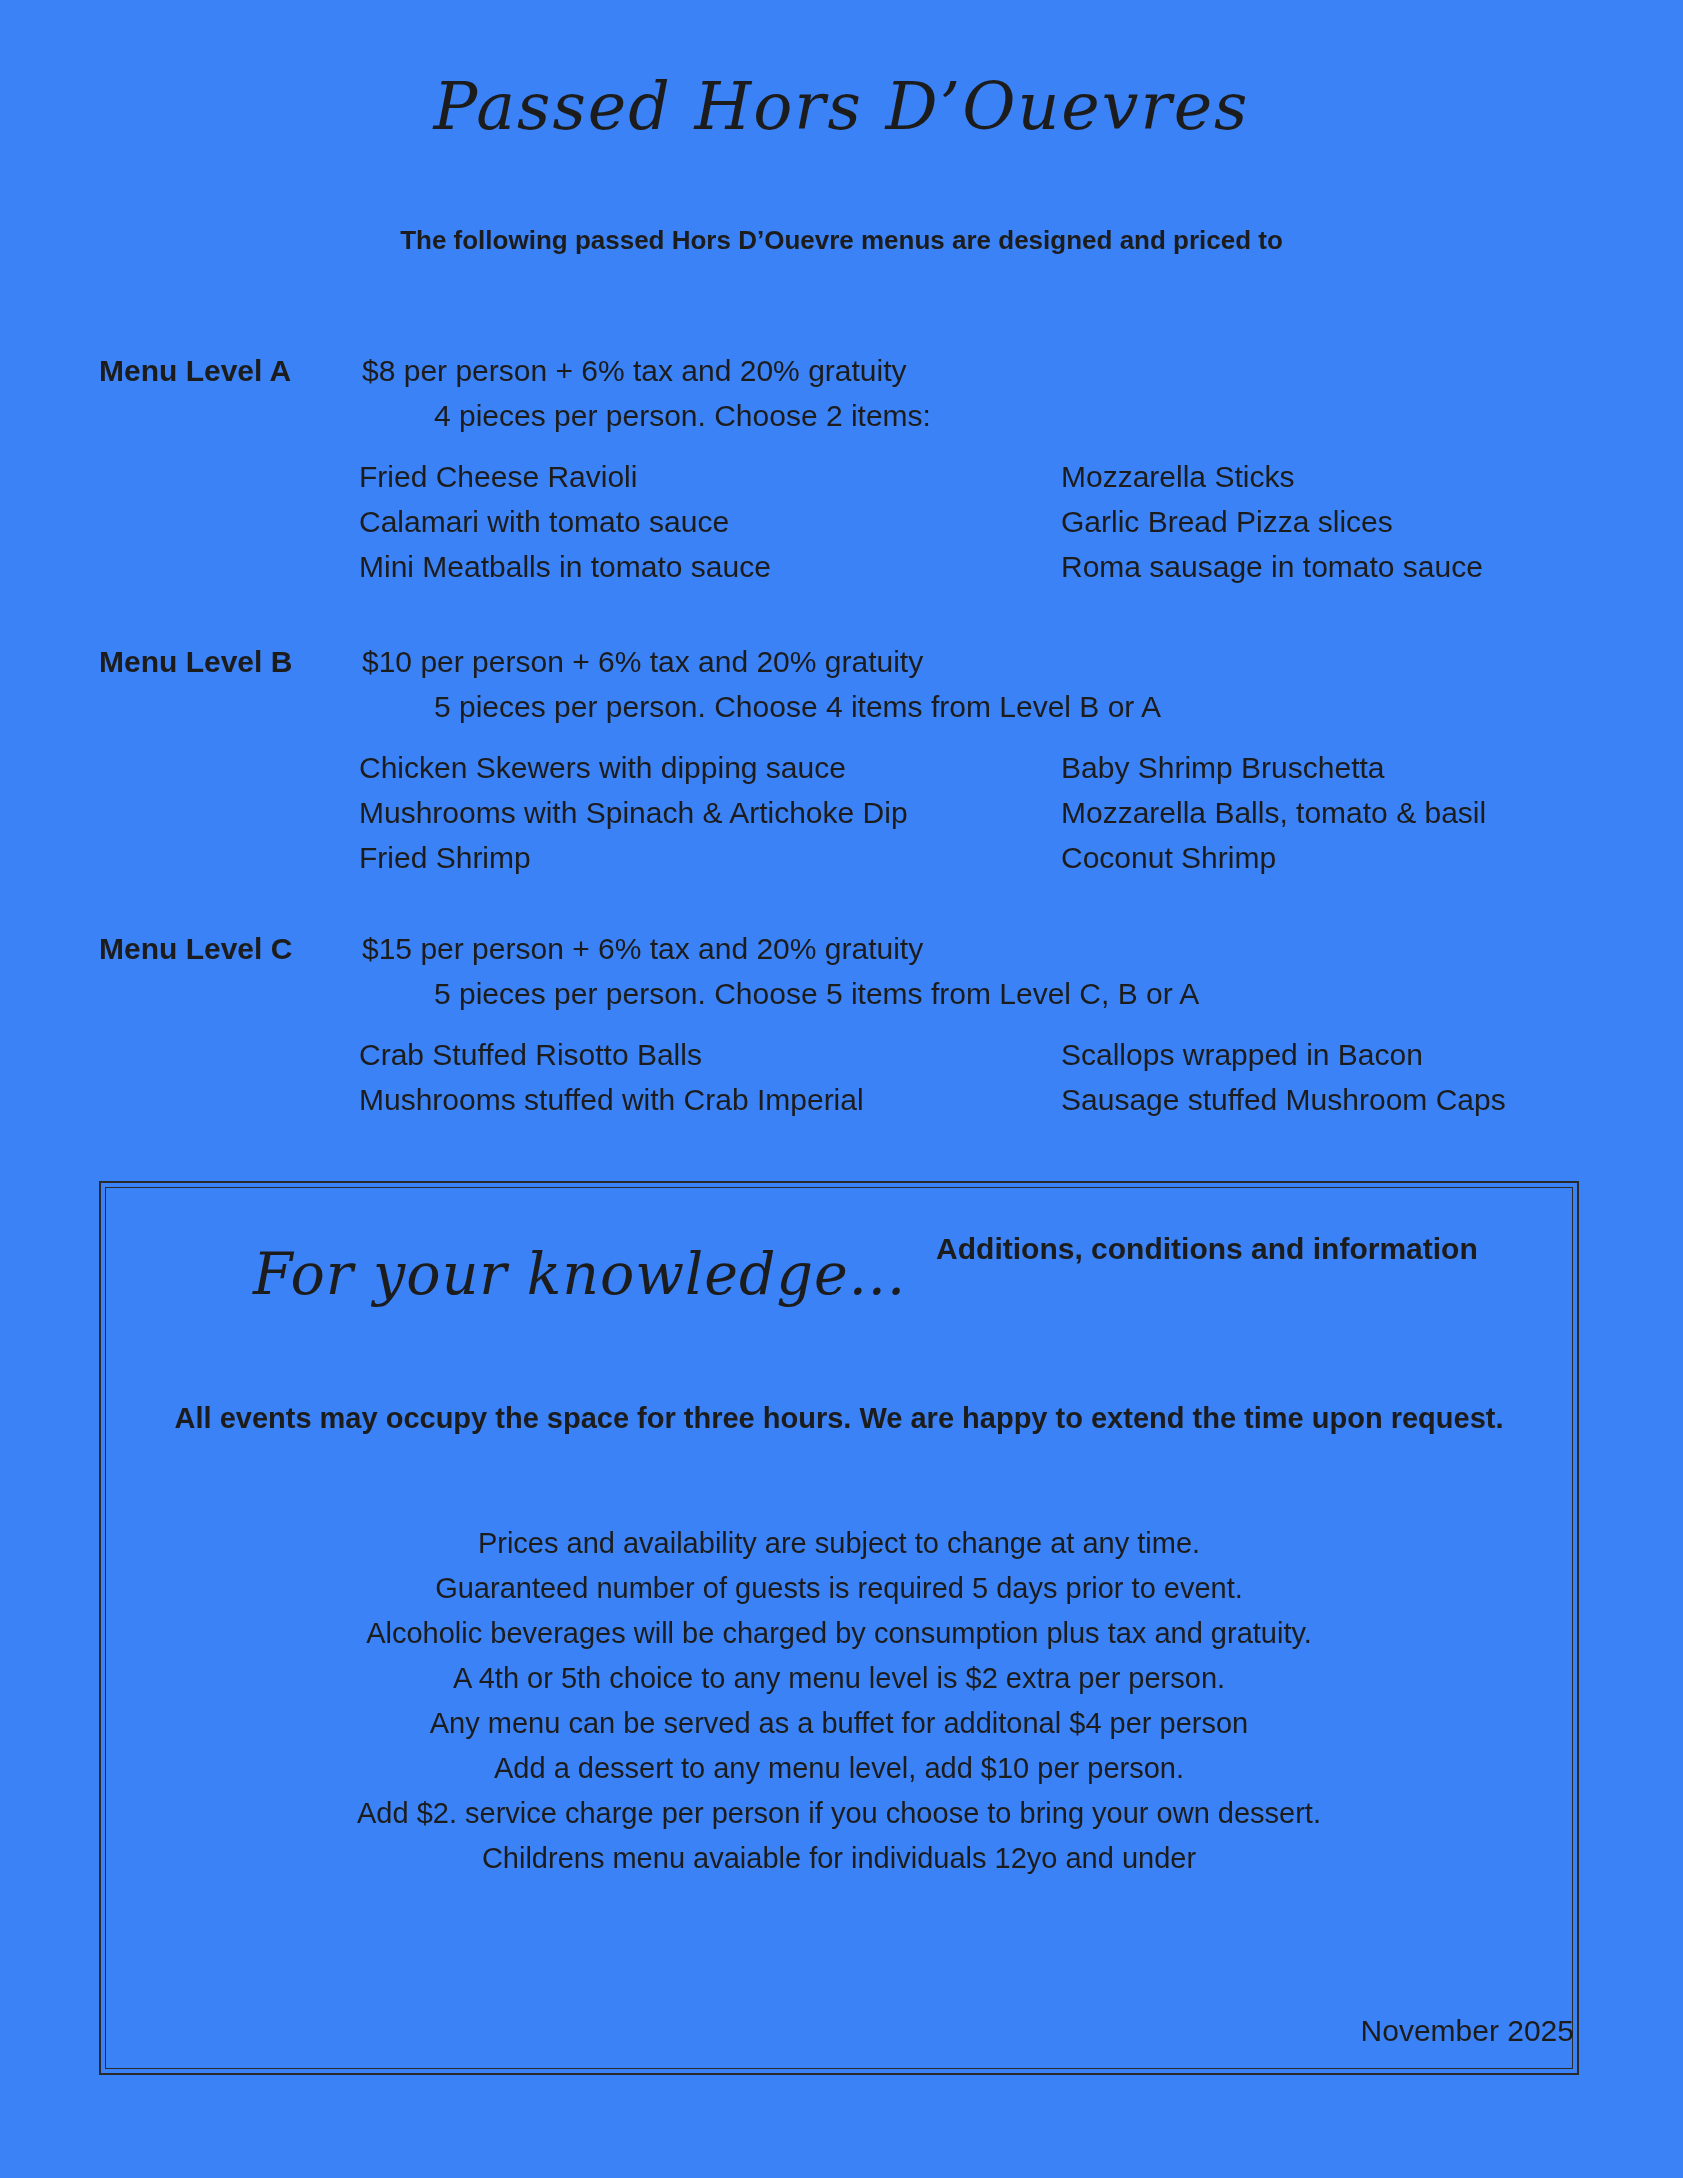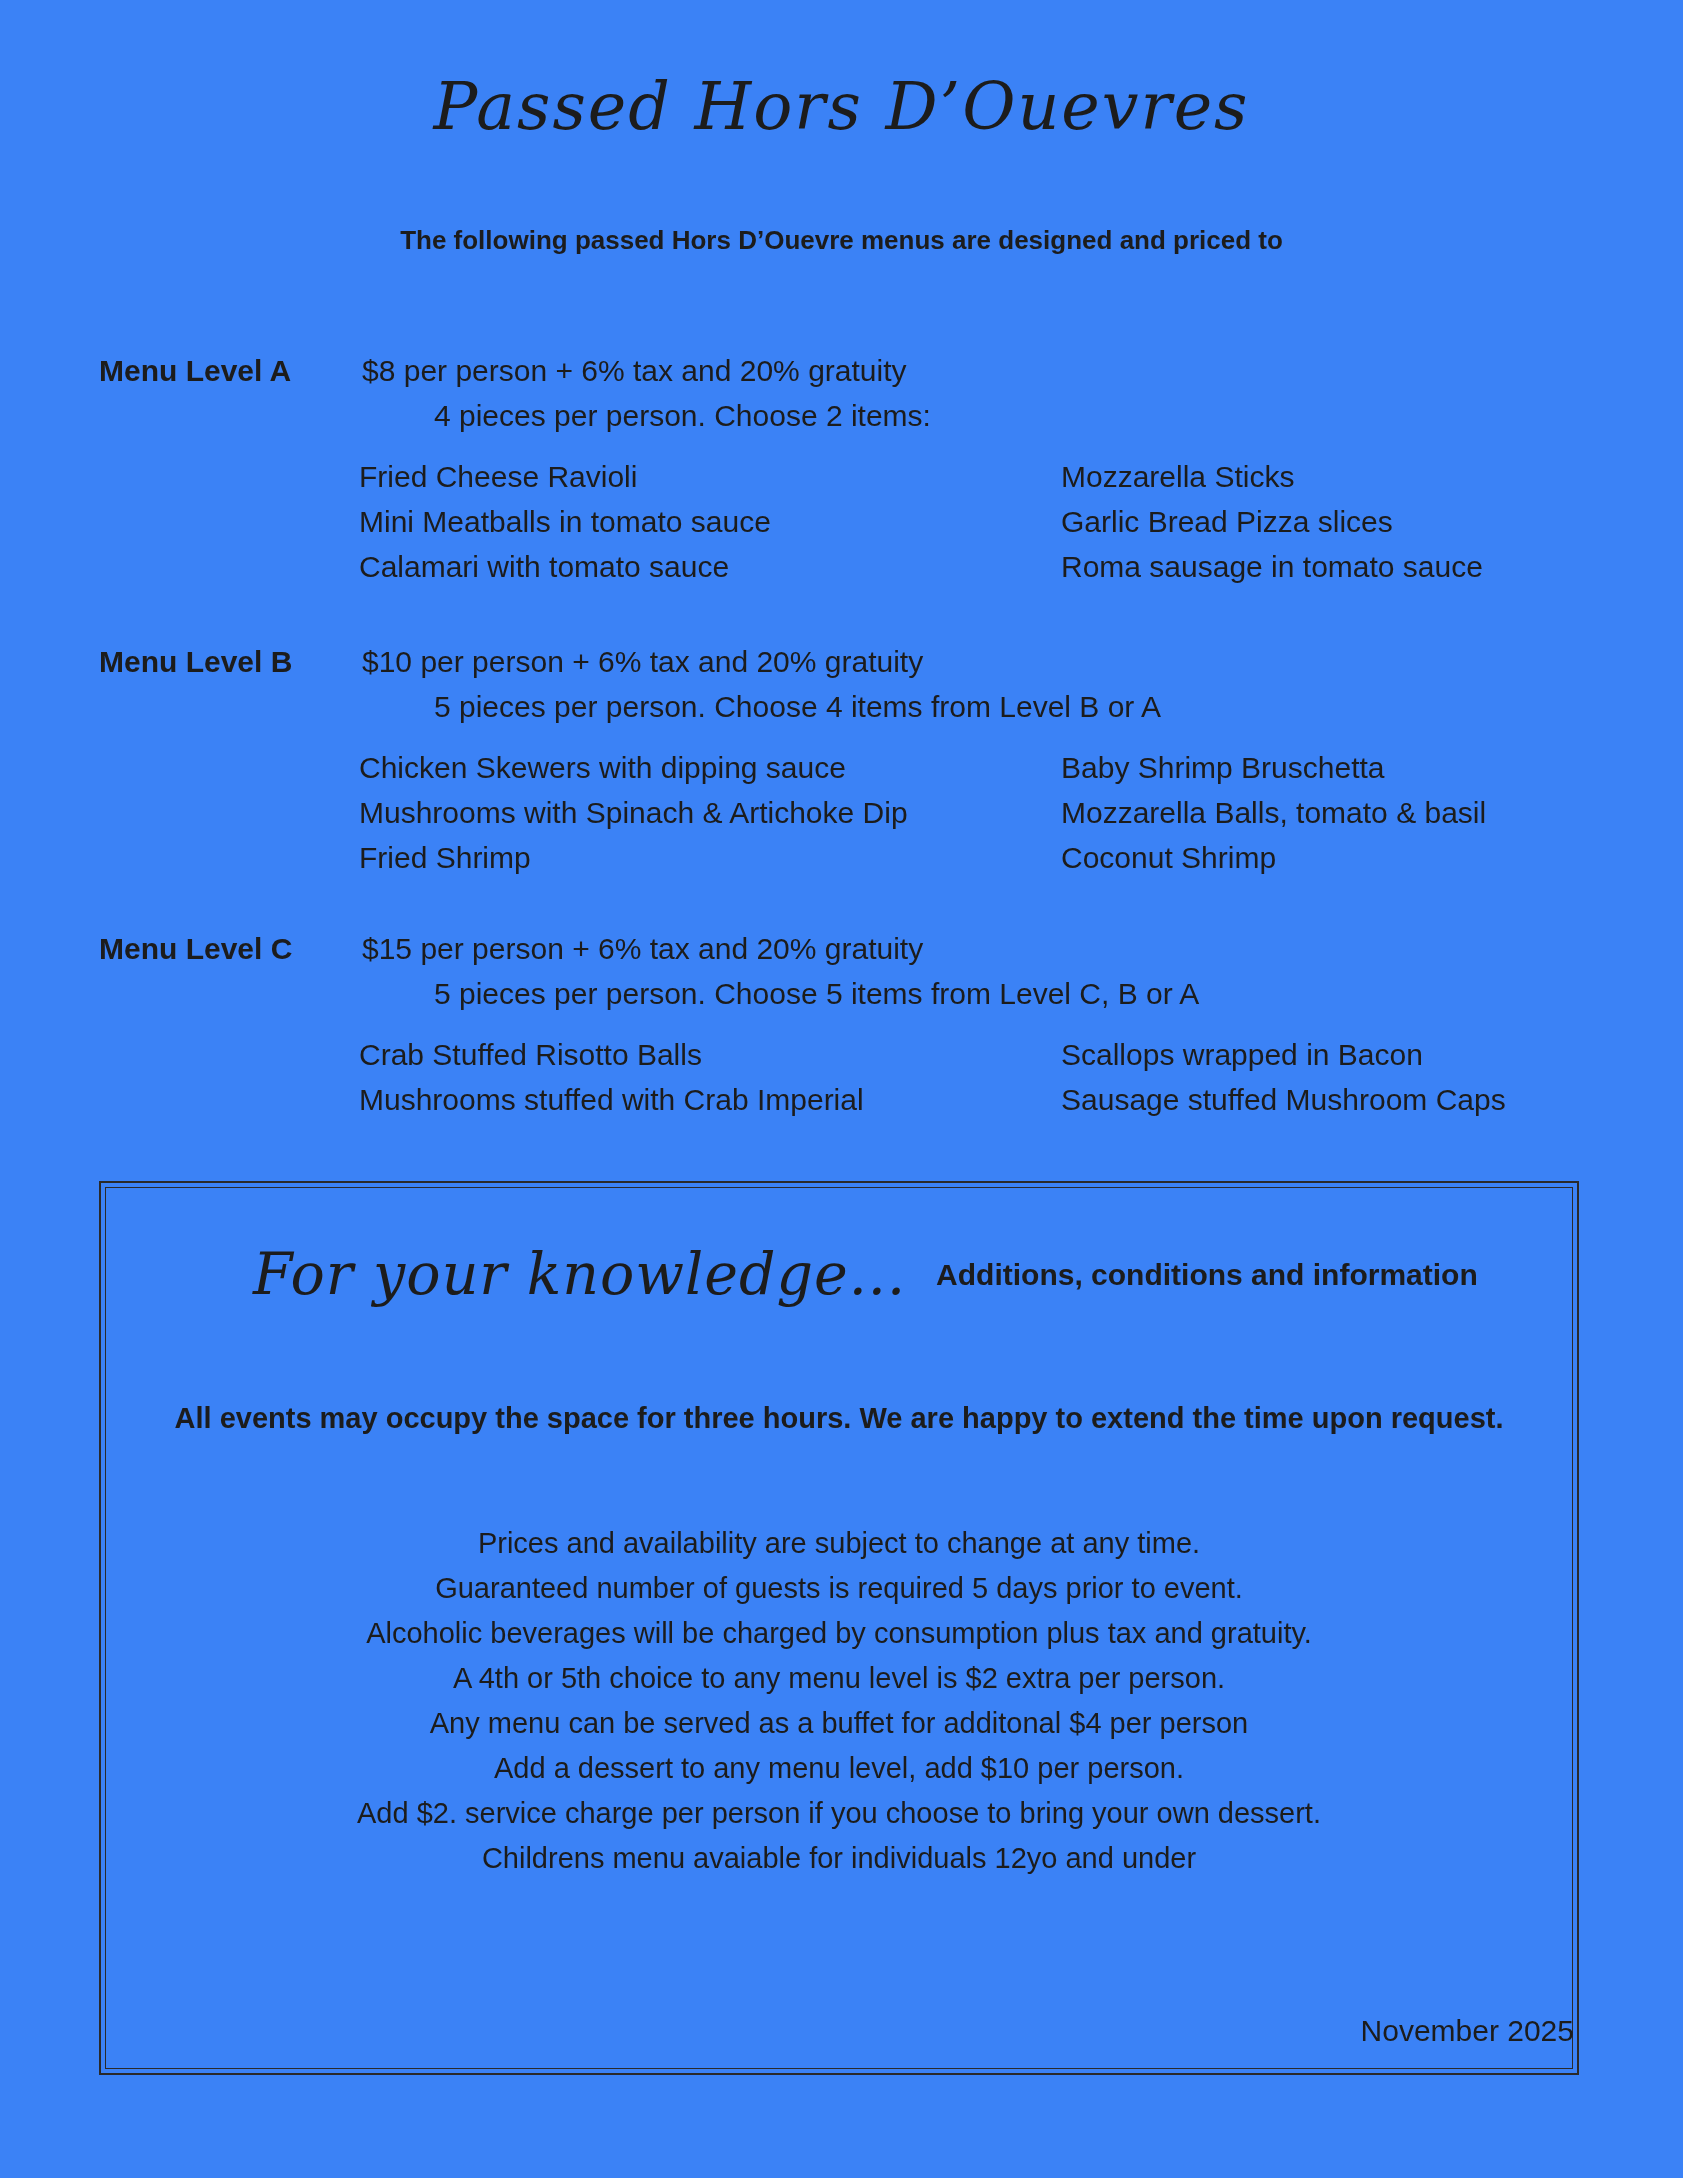--- a/index.html
+++ b/index.html
@@ -65,21 +65,21 @@
   }
   .info-box-inner{
     position:relative;
     margin:4px;
     height:calc(100% - 8px);
     border:1.5px solid #2a2a2a;
     box-sizing:border-box;
   }
   .kb-heading{
     position:absolute;top:44px;left:147px;
-    display:flex;align-items:center;
+    display:flex;align-items:flex-start;
     white-space:nowrap;
   }
   .kb-script{
     font-family:"DejaVu Serif", serif;
     font-style:italic;
     font-size:57px;
     line-height:85px;
     letter-spacing:1px;
   }
   .kb-sub{
@@ -112,22 +112,22 @@
 
   <p class="intro"><span>The following passed Hors D’Ouevre menus are designed and priced to</span><br></p>
 
   <section class="menu-section sec-a">
     <span class="menu-label">Menu Level A</span>
     <span class="menu-price">$8 per person + 6% tax and 20% gratuity</span>
     <span class="menu-choice">4 pieces per person. Choose 2 items:</span>
     <div class="menu-items col-left">
       <ul>
         <li>Fried Cheese Ravioli</li>
+        <li>Calamari with tomato sauce</li>
         <li>Mini Meatballs in tomato sauce</li>
-        <li>Calamari with tomato sauce</li>
       </ul>
     </div>
     <div class="menu-items col-right">
       <ul>
         <li>Mozzarella Sticks</li>
         <li>Garlic Bread Pizza slices</li>
         <li>Roma sausage in tomato sauce</li>
       </ul>
     </div>
   </section>

